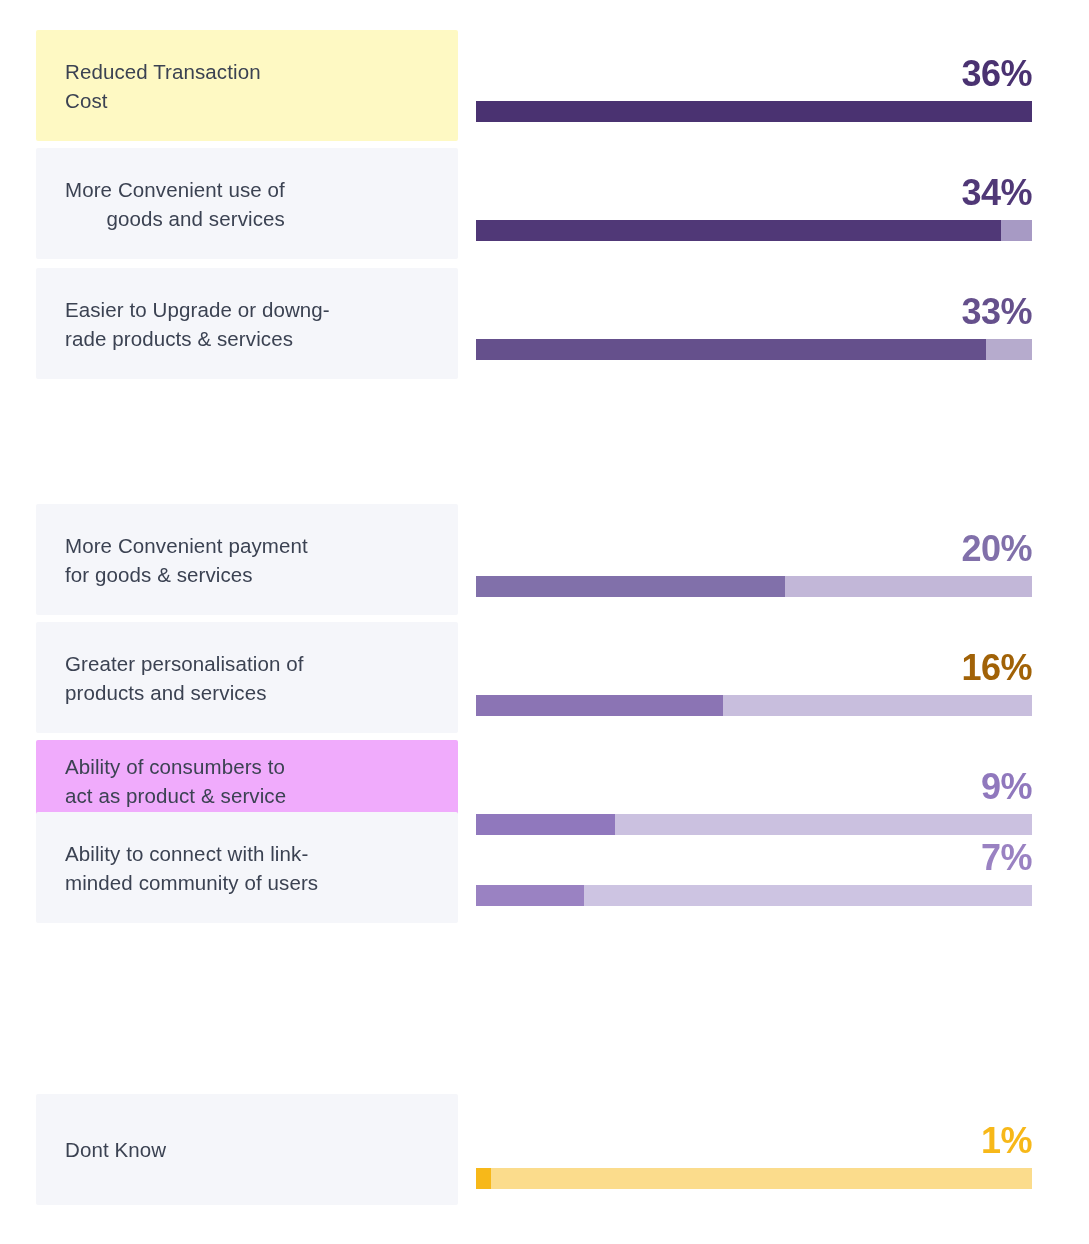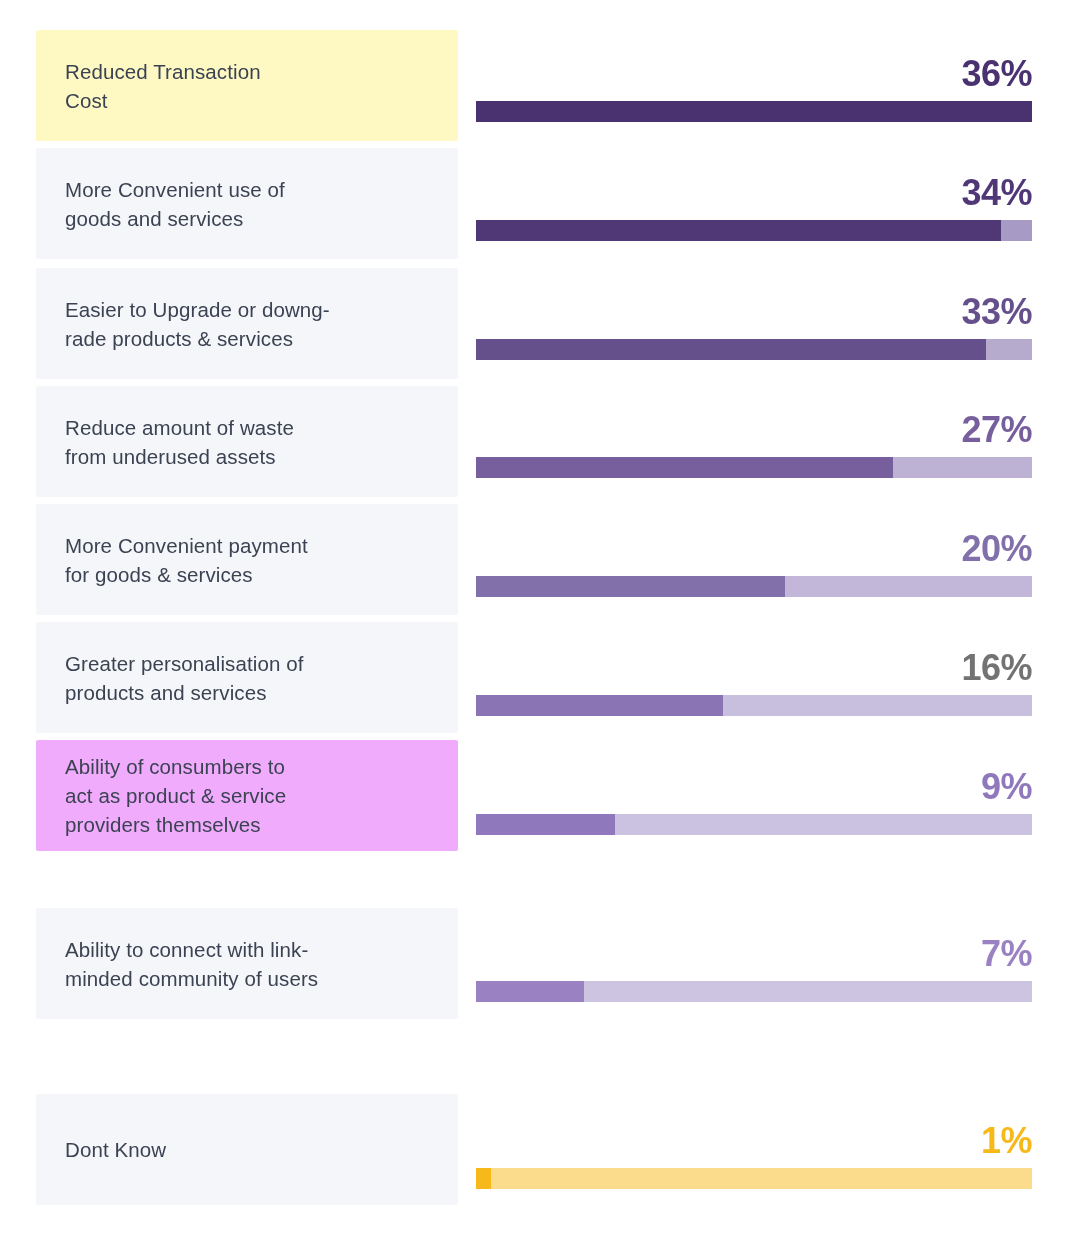--- a/index.html
+++ b/index.html
@@ -86,21 +86,21 @@
 Cost</div>
       </div>
       <div class="bar-area" style="height: 118px;">
         <div class="pct" style="color: rgb(74, 50, 113); bottom: 52px;">36%</div>
         <div class="track" style="background: rgb(167, 154, 196); bottom: 26px;">
           <div class="fill" style="background: rgb(74, 50, 113); width: 556px;"></div>
         </div>
       </div>
     </div>
     <div class="row" style="top: 148px; height: 118px;">
-      <div class="label-cell" style="height: 111px; background: rgb(245, 246, 250);">
+      <div class="label-cell" style="height: 111px; background: rgb(245, 246, 250); text-align: right;">
         <div class="label-text" style="color: rgb(59, 66, 82);">More Convenient use of
 goods and services</div>
       </div>
       <div class="bar-area" style="height: 118px;">
         <div class="pct" style="color: rgb(80, 56, 119); bottom: 51px;">34%</div>
         <div class="track" style="background: rgb(167, 154, 196); bottom: 25px;">
           <div class="fill" style="background: rgb(80, 56, 119); width: 525px;"></div>
         </div>
       </div>
     </div>
@@ -109,70 +109,58 @@
         <div class="label-text" style="color: rgb(59, 66, 82);">Easier to Upgrade or downg-
 rade products &amp; services</div>
       </div>
       <div class="bar-area" style="height: 118px;">
         <div class="pct" style="color: rgb(101, 80, 140); bottom: 52px;">33%</div>
         <div class="track" style="background: rgb(182, 171, 205); bottom: 26px;">
           <div class="fill" style="background: rgb(101, 80, 140); width: 510px;"></div>
         </div>
       </div>
     </div>
-    <div class="row" style="top: 386px; height: 118px;">
-      <div class="label-cell" style="height: 111px; background: rgb(245, 246, 250);">
-        <div class="label-text" style="color: rgb(59, 66, 82);">Reduce amount of waste
-from underused assets</div>
-      </div>
-      <div class="bar-area" style="height: 118px;">
-        <div class="pct" style="color: rgb(118, 95, 156); bottom: 52px;">27%</div>
-        <div class="track" style="background: rgb(189, 178, 212); bottom: 26px;">
-          <div class="fill" style="background: rgb(118, 95, 156); width: 417px;"></div>
-        </div>
-      </div>
-    </div>
     <div class="row" style="top: 504px; height: 118px;">
       <div class="label-cell" style="height: 111px; background: rgb(245, 246, 250);">
         <div class="label-text" style="color: rgb(59, 66, 82);">More Convenient payment
 for goods &amp; services</div>
       </div>
       <div class="bar-area" style="height: 118px;">
         <div class="pct" style="color: rgb(129, 112, 170); bottom: 51px; text-align: right;">20%</div>
         <div class="track" style="background: rgb(194, 183, 216); bottom: 25px;">
           <div class="fill" style="background: rgb(129, 112, 170); width: 309px;"></div>
         </div>
       </div>
     </div>
     <div class="row" style="top: 622px; height: 118px;">
       <div class="label-cell" style="height: 111px; background: rgb(245, 246, 250);">
         <div class="label-text" style="color: rgb(59, 66, 82);">Greater personalisation of
 products and services</div>
       </div>
       <div class="bar-area" style="height: 118px;">
-        <div class="pct" style="color: #737373; bottom: 50px;">16%</div>
+        <div class="pct" style="color: #a16207; bottom: 50px;">16%</div>
         <div class="track" style="background: rgb(200, 190, 221); bottom: 24px;">
           <div class="fill" style="background: rgb(139, 116, 180); width: 247px;"></div>
         </div>
       </div>
     </div>
     <div class="row" style="top: 740px; height: 118px;">
       <div class="label-cell" style="height: 111px; background: #f0abfc;">
         <div class="label-text" style="color: rgb(59, 66, 82);">Ability of consumbers to
 act as product &amp; service
 providers themselves</div>
       </div>
       <div class="bar-area" style="height: 118px;">
         <div class="pct" style="color: rgb(144, 120, 189); bottom: 49px;">9%</div>
         <div class="track" style="background: rgb(203, 193, 224); bottom: 23px;">
           <div class="fill" style="background: rgb(144, 120, 189); width: 139px;"></div>
         </div>
       </div>
     </div>
-    <div class="row" style="top: 908px; height: 118px;">
+    <div class="row" style="top: 812px; height: 118px;">
       <div class="label-cell" style="height: 111px; background: rgb(245, 246, 250);">
         <div class="label-text" style="color: rgb(59, 66, 82);">Ability to connect with link-
 minded community of users</div>
       </div>
       <div class="bar-area" style="height: 118px;">
         <div class="pct" style="color: rgb(154, 130, 194); bottom: 50px;">7%</div>
         <div class="track" style="background: rgb(205, 196, 226); bottom: 24px;">
           <div class="fill" style="background: rgb(154, 130, 194); width: 108px;"></div>
         </div>
       </div>

